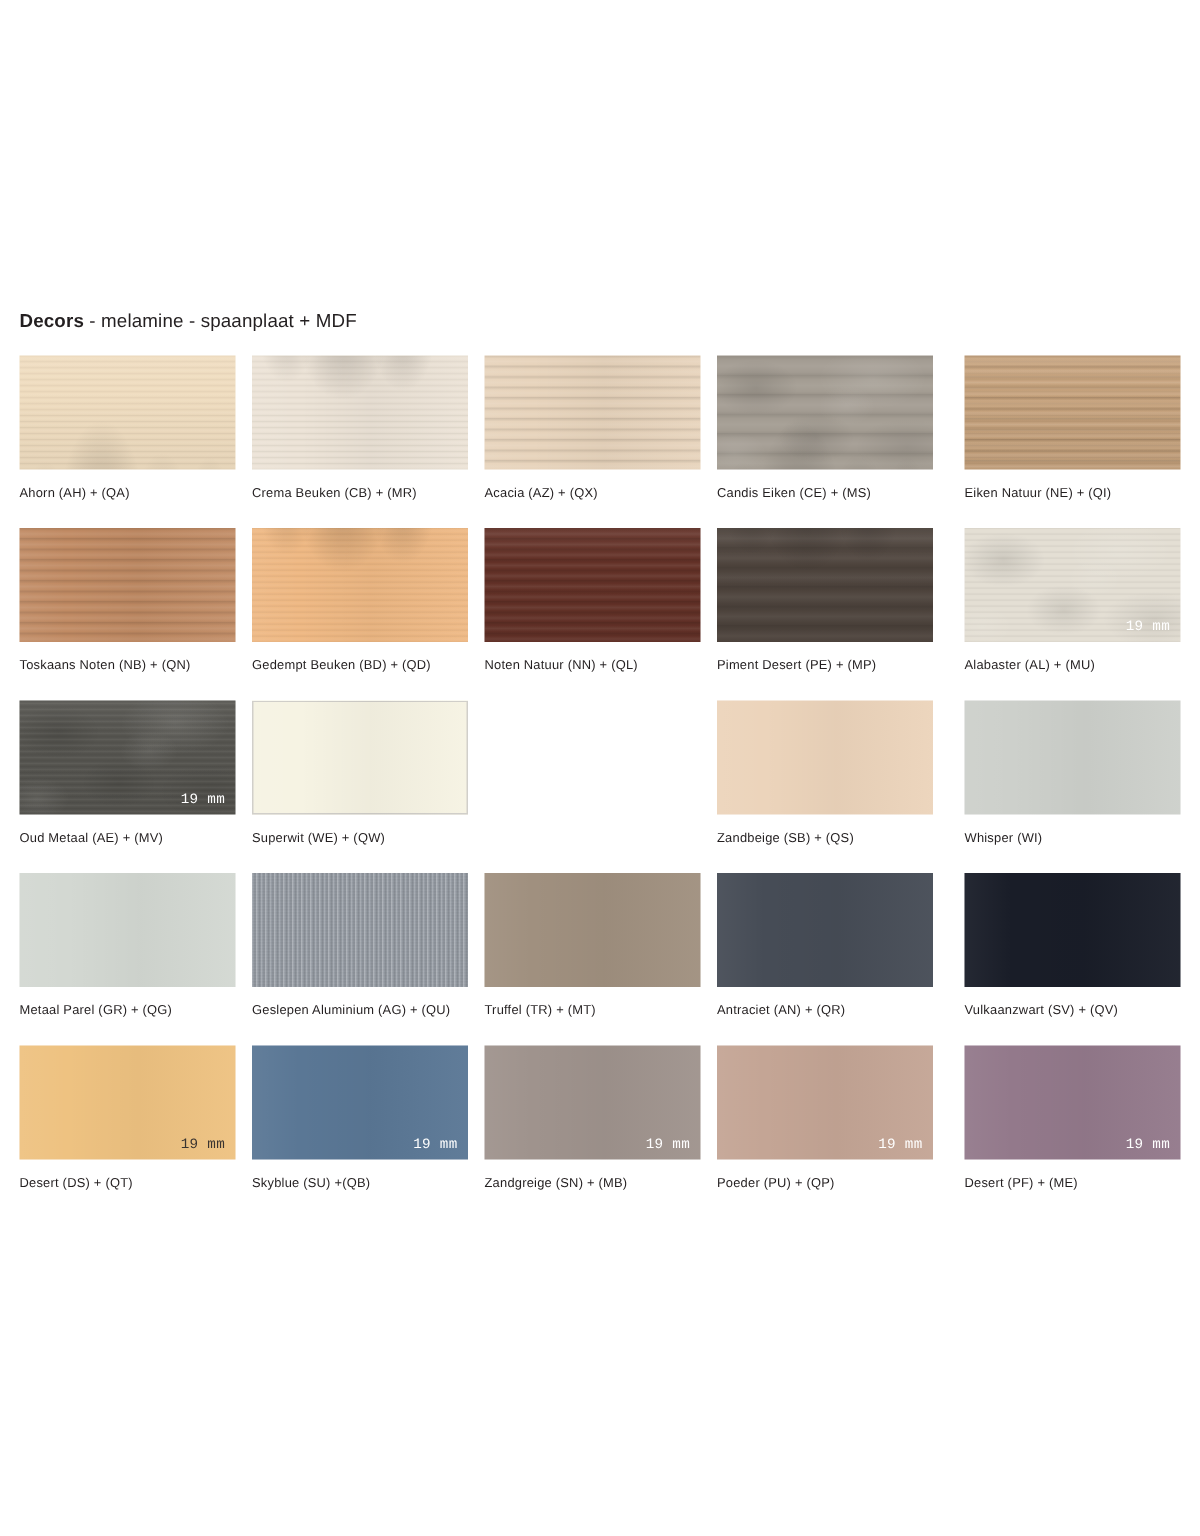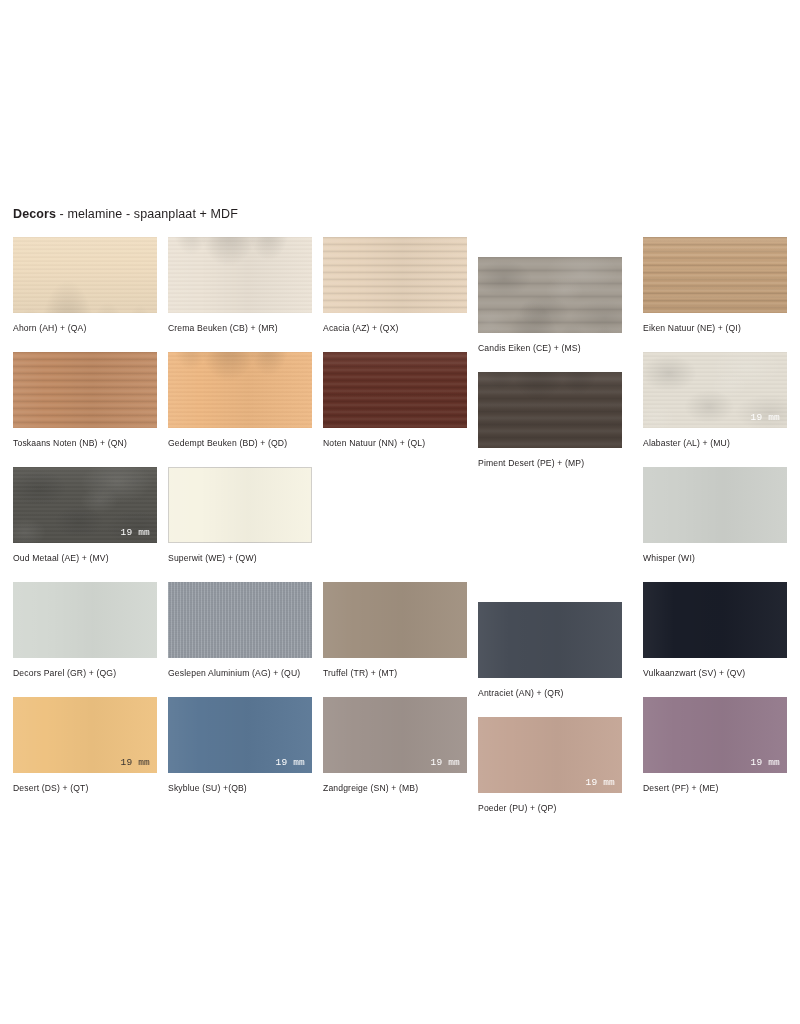--- a/index.html
+++ b/index.html
@@ -51,21 +51,21 @@
     height: 115px;
   }
   .cell {
     position: absolute;
     top: 0;
     width: 156px;
   }
   .cell.c0 { left: 0px; }
   .cell.c1 { left: 155px; }
   .cell.c2 { left: 310px; }
-  .cell.c3 { left: 465px; margin-top: 20px; }
+  .cell.c3 { left: 465px; }
   .cell.c4 { left: 630px; }
 
   .swatch {
     position: relative;
     width: 144px;
     height: 76px;
     overflow: hidden;
     background-color: #ccc;
   }
   .swatch.bordered {
@@ -283,33 +283,39 @@
             <div class="mm light">19 mm</div>
           </div>
           <div class="caption">Oud Metaal (AE) + (MV)</div>
         </div>
         <div class="cell c1">
           <div class="swatch bordered" style="background-color: rgb(246, 243, 227);">
             <div class="tex sheen"></div>
           </div>
           <div class="caption">Superwit (WE) + (QW)</div>
         </div>
+        <div class="cell c3">
+          <div class="swatch" style="background-color: rgb(236, 212, 187);">
+            <div class="tex sheen"></div>
+          </div>
+          <div class="caption">Zandbeige (SB) + (QS)</div>
+        </div>
         <div class="cell c4">
           <div class="swatch" style="background-color: rgb(205, 208, 203);">
             <div class="tex sheen"></div>
           </div>
           <div class="caption">Whisper (WI)</div>
         </div>
       </div>
       <div class="row">
         <div class="cell c0">
           <div class="swatch" style="background-color: rgb(211, 216, 210);">
             <div class="tex sheen"></div>
           </div>
-          <div class="caption">Decors Parel (GR) + (QG)</div>
+          <div class="caption">Metaal Parel (GR) + (QG)</div>
         </div>
         <div class="cell c1">
           <div class="swatch" style="background-color: rgb(154, 160, 168);">
             <div class="tex brushed"></div>
           </div>
           <div class="caption">Geslepen Aluminium (AG) + (QU)</div>
         </div>
         <div class="cell c2">
           <div class="swatch" style="background-color: rgb(160, 144, 127);">
             <div class="tex sheen"></div>

